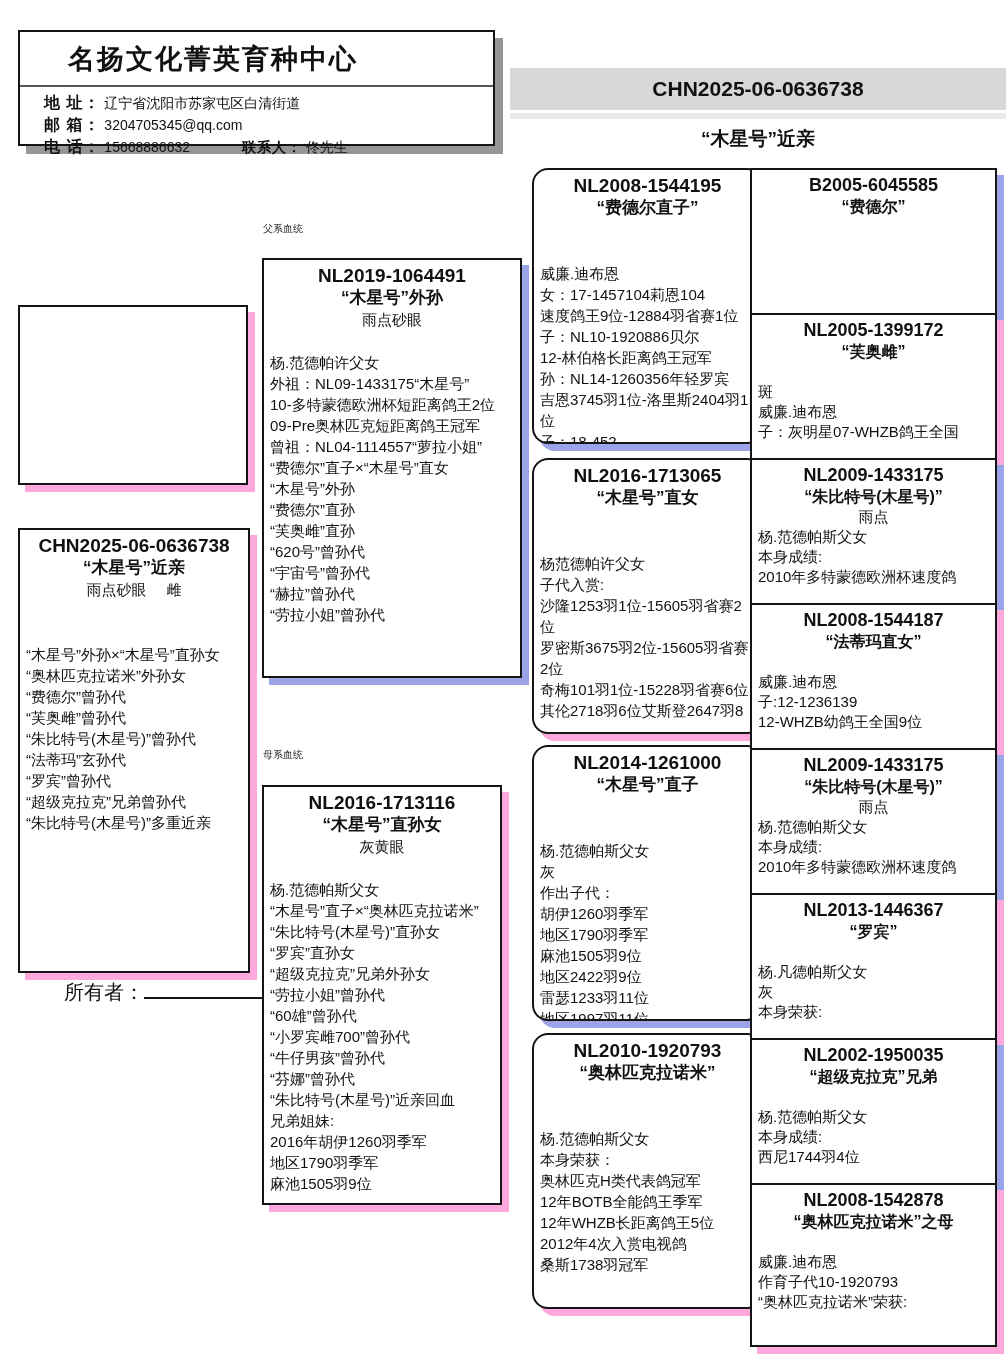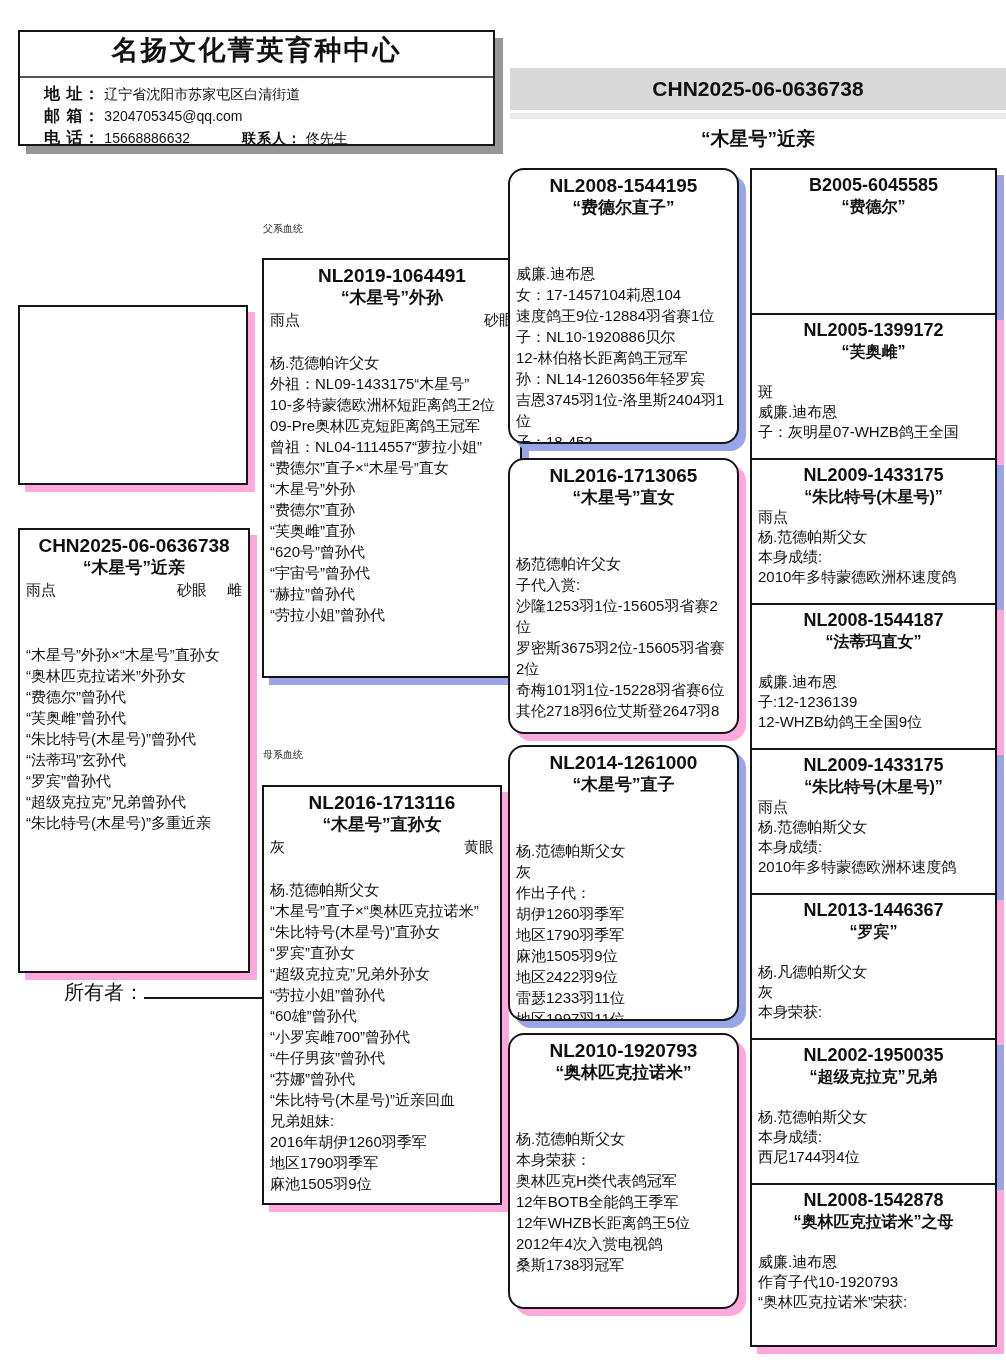--- a/index.html
+++ b/index.html
@@ -11,22 +11,22 @@
   }
   .page { position: absolute; inset: 0; overflow: hidden; }
 
   
   .header-box {
     position: absolute; left: 18px; top: 30px; width: 477px; height: 116px;
     background: #fff; border: 2px solid #151515;
     box-shadow: 8px 8px 0 var(--gray-shadow);
   }
   .header-title {
-    text-align: center; font-weight: bold; font-size: 27px;
-    letter-spacing: 2px;
+    text-align: left; font-weight: bold; font-size: 27px;
+    padding-top: 9px; letter-spacing: 2px; margin-left: 48px;
   }
   .header-divider { border-top: 2px solid #555; margin: 8px 0 5px 0; }
   .hrow { padding-left: 24px; font-size: 14px; line-height: 21px; }
   .hlabel { font-weight: bold; font-size: 16px; letter-spacing: 1px; }
   .hval { font-size: 14px; }
   .hlabel2 { font-weight: bold; font-size: 14px; margin-left: 48px; letter-spacing: 1px; }
 
   
   .ring-bar {
     position: absolute; left: 510px; top: 68px; width: 496px; height: 42px;
@@ -44,21 +44,21 @@
 
   
   .box {
     position: absolute; background: #fff; border: 2px solid #151515;
     padding: 4px 6px 2px 6px; overflow: hidden;
   }
   .sh-pink { box-shadow: 7px 7px 0 var(--pink-shadow); }
   .sh-blue { box-shadow: 7px 7px 0 var(--blue-shadow); }
   .ring { text-align: center; font-weight: bold; font-size: 19px; line-height: 23px; }
   .name { text-align: center; font-weight: bold; font-size: 17px; line-height: 22px; }
-  .traits { display: flex; justify-content: space-between; font-size: 15px; line-height: 21px; min-height: 21px; }
+  .traits { display: flex; justify-content: center; font-size: 15px; line-height: 21px; min-height: 21px; }
   .traits-right { display: flex; gap: 20px; }
   .lines { font-size: 15px; line-height: 21px; }
   .sp22 { height: 22px; } .sp44 { height: 44px; }
 
   
   .photo-box {
     position: absolute; left: 18px; top: 305px; width: 230px; height: 180px;
     background: #fff; border: 2px solid #151515; box-shadow: 7px 7px 0 var(--pink-shadow);
   }
 
@@ -68,21 +68,21 @@
   
   .section-label { position: absolute; font-size: 10px; color: #222; }
   .label-sire { left: 263px; top: 222px; }
   .label-dam  { left: 263px; top: 748px; }
 
   
   .sire-box { left: 262px; top: 258px; width: 260px; height: 420px; }
   .dam-box  { left: 262px; top: 785px; width: 240px; height: 420px; }
 
   
-  .gp { left: 508px; width: 231px; height: 276px; border-radius: 16px; }
+  .gp { left: 532px; width: 231px; height: 276px; border-radius: 16px; }
 
   
   .ggp { left: 750px; width: 247px; height: 164px; }
   .ggp .ring { font-size: 18px; line-height: 22px; }
   .ggp .name { font-size: 16px; line-height: 21px; }
   .ggp .traits { line-height: 20px; min-height: 20px; }
   .ggp .lines { line-height: 20px; }
 
   
   .owner-line { position: absolute; left: 64px; top: 979px; font-size: 20px; }

